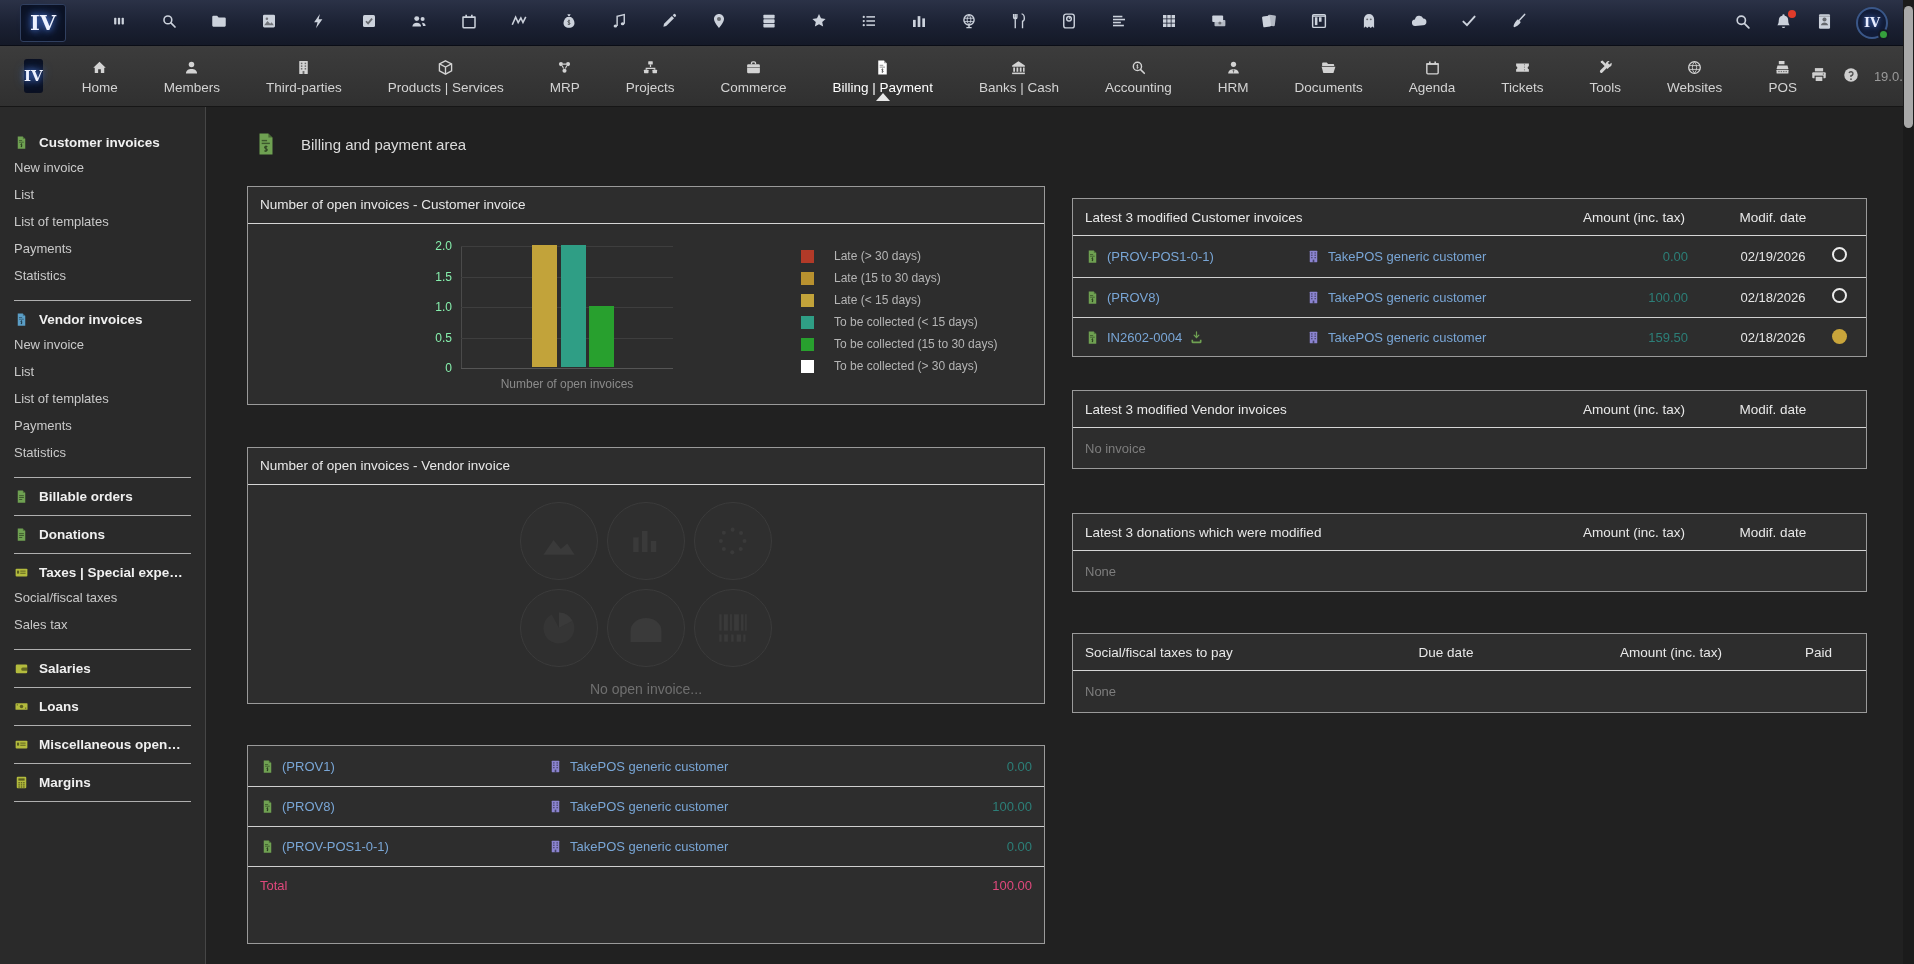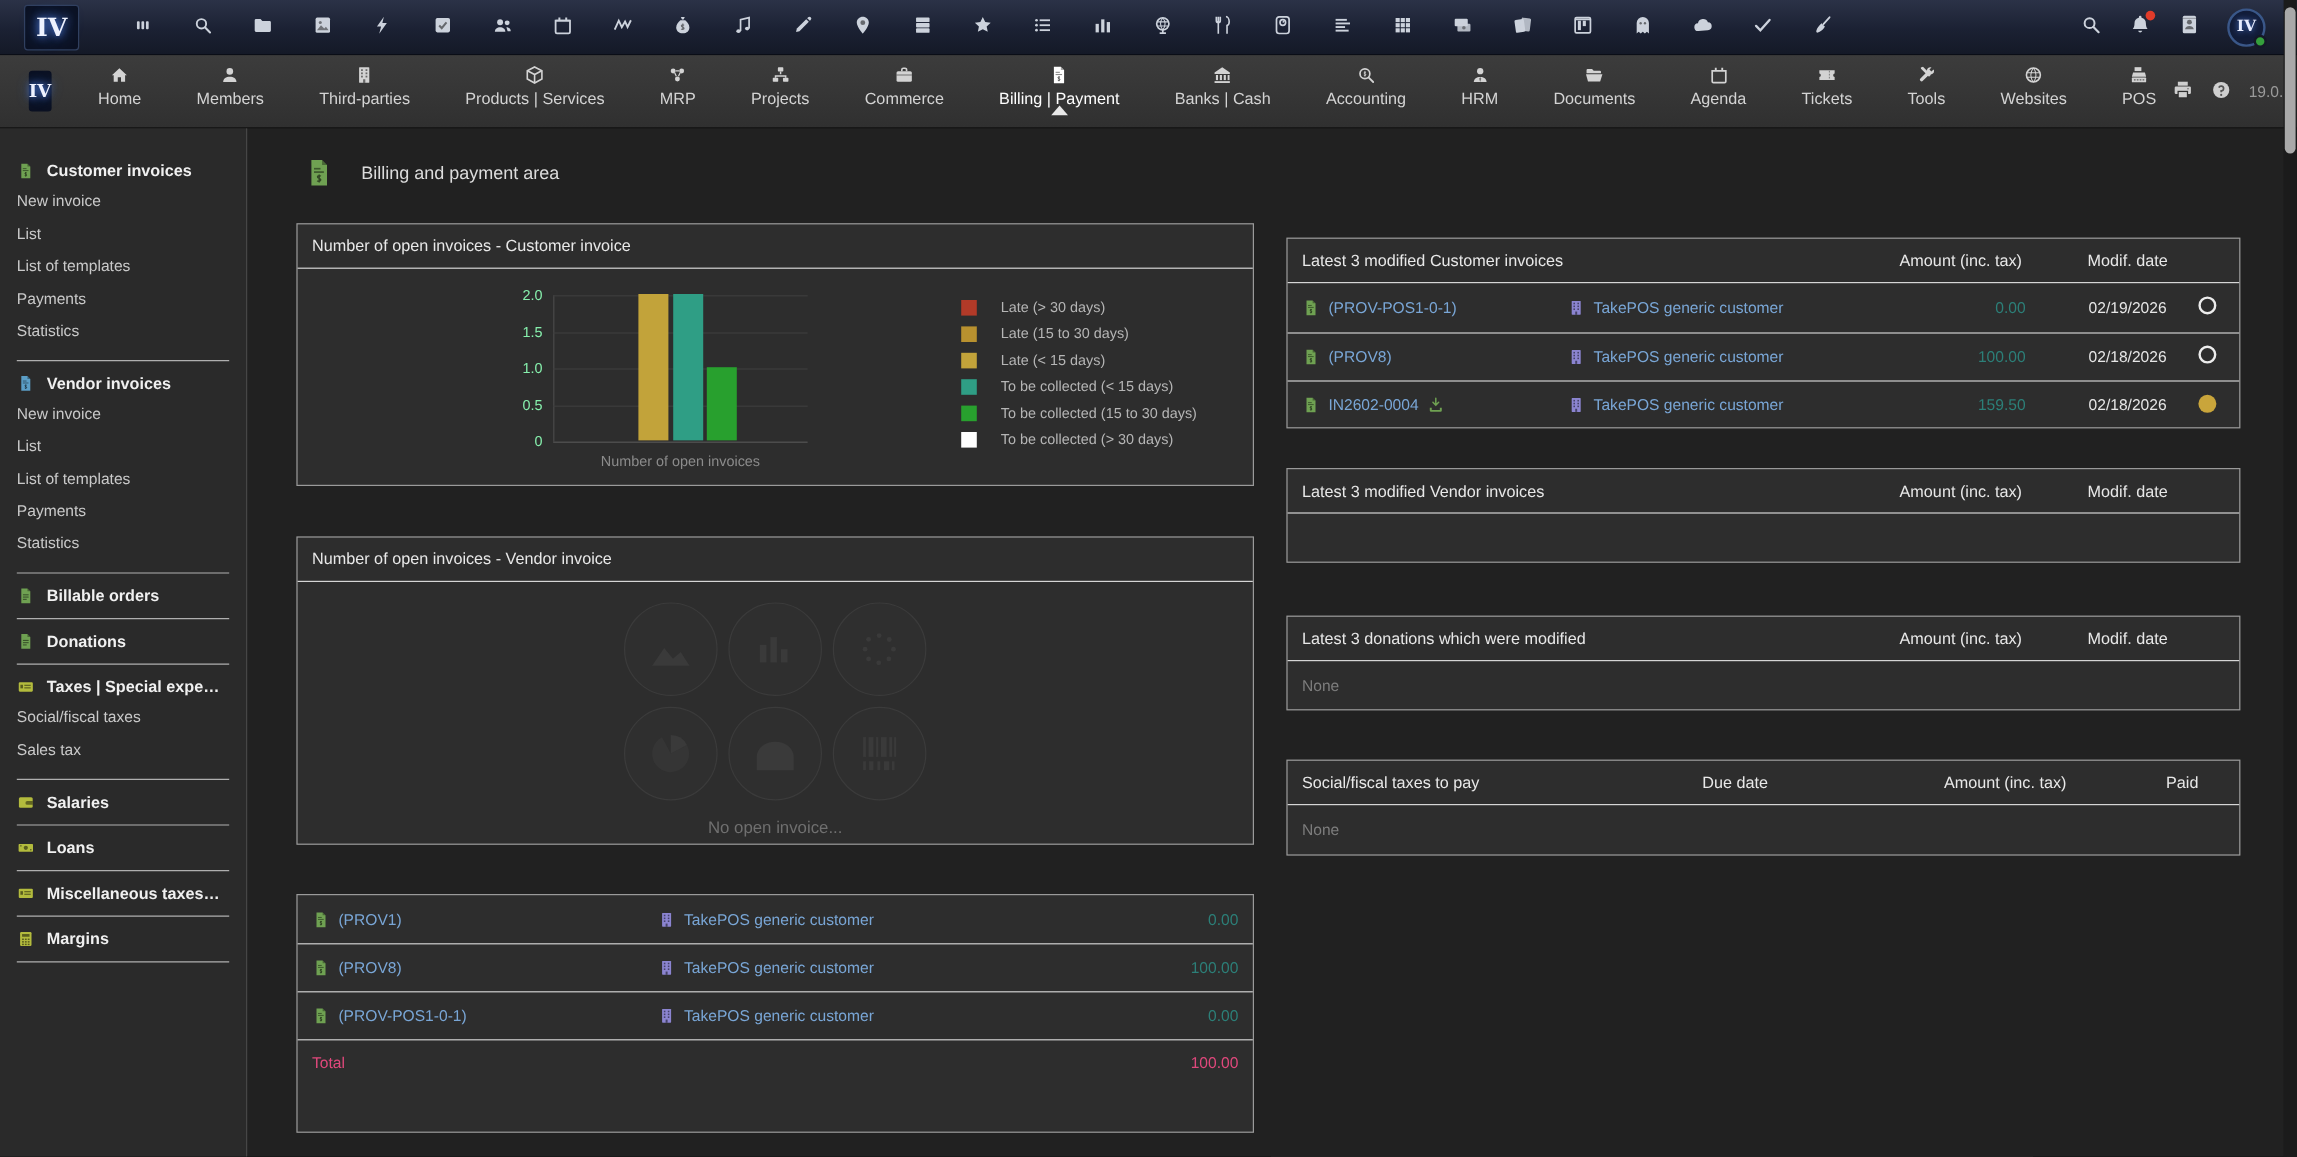--- a/index.html
+++ b/index.html
@@ -29,21 +29,21 @@
   .dot-green { position:absolute; right:-3px; bottom:-3px; width:11px; height:11px; border-radius:50%;
         background:#35a03c; border:2px solid #141927; }
 
   
   .mb { position:absolute; left:0; top:46px; width:1914px; height:61px;
         background:linear-gradient(180deg,#3c3c3c,#303030); border-bottom:1px solid #161616;
         display:flex; align-items:center; padding-left:24px; }
   .mb-logo { width:40px; height:34px; background:#0b1122; border-radius:3px; color:#eef2ff;
         font-family:"DejaVu Serif",serif; font-weight:bold; font-size:15px; display:flex;
         align-items:center; justify-content:center; text-shadow:0 0 6px #5585e8,0 0 11px #3a67c8; cursor:pointer; }
-  .mb-items { display:flex; align-items:flex-start; margin-left:26px; height:100%;gap:20px; }
+  .mb-items { display:flex; align-items:center; margin-left:26px; height:100%;gap:20px; }
   .mb-item { position:relative; padding:8px 13px 6px; display:flex; flex-direction:column; align-items:center;
         justify-content:center; gap:4px; color:#d3d3d3; cursor:pointer; }
   .mb-item .ic { font-size:17px; }
   .mb-label { font-size:13.5px; white-space:nowrap; }
   .mb-item.active { color:#ffffff; }
   .mb-caret { position:absolute; bottom:0; left:50%; margin-left:-7px; width:0; height:0;
         border-left:7px solid transparent; border-right:7px solid transparent; border-bottom:8px solid #e8e8e8; }
   .mb-right { margin-left:auto; display:flex; align-items:center; gap:14px; padding-right:22px; }
   .mb-rt { font-size:18px; color:#cfcfcf; cursor:pointer; }
   .mb-version { font-size:13px; color:#9a9a9a; margin-right:11px; }
@@ -594,21 +594,21 @@
       <hr class="sb-div">
       <div class="sb-head">
     <svg class="ic" viewBox="0 0 24 24" fill="currentColor" style="color:#b3bb3d">
           <rect x="2.6" y="5.8" width="18.8" height="12.4" rx="1.4"></rect>
           <g fill="#000" opacity=".5">
             <rect x="4.8" y="9" width="3.4" height="4.8"></rect>
             <rect x="10" y="9" width="8.6" height="1.5"></rect>
             <rect x="10" y="12.4" width="8.6" height="1.5"></rect>
           </g>
         </svg>
-        <span class="sb-head-label">Miscellaneous taxes…</span>
+        <span class="sb-head-label">Miscellaneous open…</span>
   </div>
       <hr class="sb-div">
       <div class="sb-head">
     <svg class="ic" viewBox="0 0 24 24" fill="currentColor" style="color:#b3bb3d">
           <rect x="4.4" y="2.8" width="15.2" height="18.4" rx="1.6"></rect>
           <rect x="7" y="5.4" width="10" height="3.6" fill="#000" opacity=".5"></rect>
           <g fill="#000" opacity=".5">
             <rect x="7" y="11.4" width="2.4" height="2"></rect>
             <rect x="10.8" y="11.4" width="2.4" height="2"></rect>
             <rect x="14.6" y="11.4" width="2.4" height="2"></rect>
@@ -952,20 +952,21 @@
       </div>
   </section>
 
   <section class="box" style="left:1072px; top:390px; width:795px; height:79px;">
     <div class="head-grid" style="grid-template-columns:1fr 160px 118px 34px;">
       <span class="hl">Latest 3 modified Vendor invoices</span>
       <span class="hc">Amount (inc. tax)</span>
       <span class="hc">Modif. date</span>
       <span></span>
     </div>
+    <div class="body-empty">No invoice</div>
   </section>
 
   <section class="box" style="left:1072px; top:513px; width:795px; height:79px;">
     <div class="head-grid" style="grid-template-columns:1fr 160px 118px 34px;">
       <span class="hl">Latest 3 donations which were modified</span>
       <span class="hc">Amount (inc. tax)</span>
       <span class="hc">Modif. date</span>
       <span></span>
     </div>
     <div class="body-empty">None</div>

